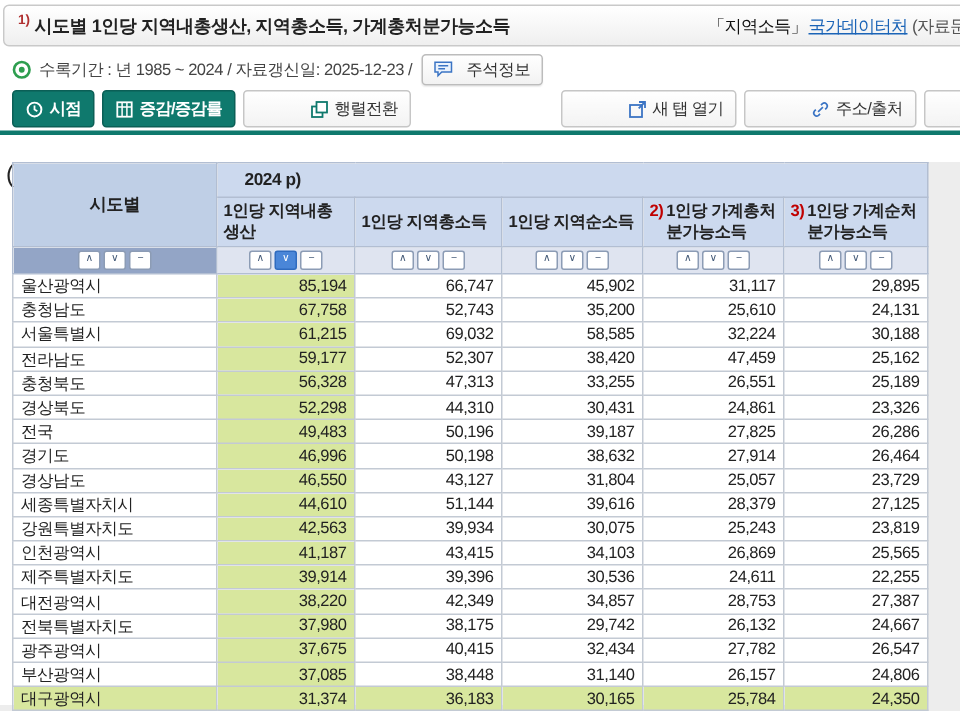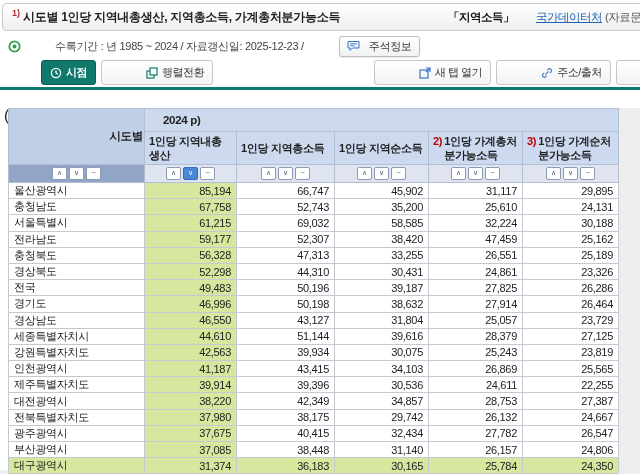--- a/index.html
+++ b/index.html
@@ -9,59 +9,59 @@
   
   #title-bar{position:absolute;left:2px;top:3px;width:716px;height:26px;
              border:1px solid #c9c9c9;border-radius:4px;
              background:linear-gradient(#ffffff,#efefef);
              display:flex;align-items:center;}
   .note-ref{color:#b03030;font-weight:bold;font-size:9px;vertical-align:top;
             position:relative;top:-4px;margin:0 3px 0 9px;}
   .page-title{font-size:12px;font-weight:bold;color:#222;letter-spacing:-0.3px;}
   #source-group{position:absolute;left:445px;top:0;height:100%;display:flex;align-items:center;
                 white-space:nowrap;font-size:11.5px;}
-  .source-category{font-weight:bold;color:#111;letter-spacing:-0.5px;}
-  .source-link{color:#1b64b7;text-decoration:underline;margin:0 3px 0 22px;letter-spacing:-0.5px;}
+  .source-category{font-weight:normal;color:#111;letter-spacing:-0.5px;margin-left:24px;}
+  .source-link{color:#1b64b7;text-decoration:underline;margin:0 3px 0 1px;letter-spacing:-0.5px;}
   .source-contact{color:#555;letter-spacing:-0.5px;}
 
   
   #info-bar{position:absolute;left:8px;top:35px;height:22px;display:flex;align-items:center;
-            font-size:11px;color:#444;letter-spacing:-0.3px;gap:29px;}
+            font-size:11px;color:#444;letter-spacing:-0.3px;}
   #info-bar .ico{margin-right:5px;display:inline-flex;}
   .annot-btn{display:inline-flex;align-items:center;gap:4px;height:19px;padding:0 7px;
              margin-left:6px;border:1px solid #bcbcbc;border-radius:3px;
              background:linear-gradient(#fff,#f2f2f2);font-size:11px;color:#333;
              box-shadow:0 1px 1px rgba(0,0,0,.08);}
 
   
   #toolbar{position:absolute;left:8px;top:60px;height:26px;width:700px;}
   .btn-group{display:flex;gap:5px;align-items:center;position:absolute;top:0;}
   #toolbar-right{left:366px;}
   .btn{display:inline-flex;align-items:center;gap:4px;height:23px;padding:0 8px;
        font-size:11px;border-radius:3px;white-space:nowrap;letter-spacing:-0.5px;}
-  .btn.primary{background:#0f796d;border:1px solid #0b5f56;color:#fff;font-weight:bold;margin-left:33px;}
+  .btn.primary{background:#0f796d;border:1px solid #0b5f56;color:#fff;font-weight:bold;}
   .btn.ghost{background:linear-gradient(#ffffff,#f3f3f3);border:1px solid #c6c6c6;color:#333;padding-left:44px;}
   .btn.ghost .ico{color:#0f796d;}
   #toolbar-right .btn.ghost .ico{color:#3b74c4;}
   .ico{display:inline-flex;}
   #divider{position:absolute;left:0;top:87px;width:640px;height:3px;background:#0f796d;}
 
   
   #unit-label{position:absolute;left:4px;top:106px;font-size:16px;color:#222;letter-spacing:-0.3px;}
 
   
   #gray-right{position:absolute;left:618px;top:108px;width:22px;height:366px;background:#ededed;}
   #gray-bottom{position:absolute;left:0;top:470px;width:640px;height:4px;background:#ededed;}
 
   
   #data-table{position:absolute;left:8px;top:108px;border-collapse:collapse;table-layout:fixed;
               width:610px;font-size:11px;}
   #data-table th,#data-table td{border:1px solid #b2bed2;overflow:hidden;white-space:nowrap;
               letter-spacing:-0.3px;}
-  th.corner{background:#bfcfe6;text-align:right;vertical-align:middle;
+  th.corner{background:#bfcfe6;text-align:center;vertical-align:middle;
             font-size:11.5px;font-weight:bold;color:#222;}
   th.period{background:#ccd9ee;text-align:left;padding:1px 18px;height:20px;
             font-size:11.5px;font-weight:bold;}
   th.col-label{background:#ccd9ee;height:30px;vertical-align:middle;font-weight:bold;
                padding:1px 4px;white-space:normal;}
   .clh{display:flex;gap:2px;align-items:flex-start;line-height:1.3;text-align:left;}
   .pfx{color:#c00000;flex:none;}
   .pfx:empty{display:none;}
   .ctx{white-space:normal;}
   .sort-cell{background:#dfe4f0;text-align:center;height:15px;padding:1px 0;
@@ -115,20 +115,29 @@
     <div class="btn-group" id="toolbar-left">
       <span class="btn primary">
         <span class="ico">
           <svg width="12" height="12" viewBox="0 0 12 12">
               <circle cx="6" cy="6" r="4.6" fill="none" stroke="currentColor" stroke-width="1.3"></circle>
               <path d="M6 3.3V6l1.9 1.2" fill="none" stroke="currentColor" stroke-width="1.2"></path>
             </svg>
         </span>
         <span>시점</span>
       </span>
+      <span class="btn primary">
+        <span class="ico">
+          <svg width="12" height="12" viewBox="0 0 12 12">
+              <rect x="1.2" y="1.2" width="9.6" height="9.6" fill="none" stroke="currentColor" stroke-width="1.2"></rect>
+              <path d="M1.2 4.4h9.6M4.4 1.2v9.6M7.6 1.2v9.6" stroke="currentColor" stroke-width="1"></path>
+            </svg>
+        </span>
+        <span>증감/증감률</span>
+      </span>
       <span class="btn ghost">
         <span class="ico">
           <svg width="12" height="12" viewBox="0 0 12 12">
               <rect x="1" y="4" width="7" height="7" fill="#fff" stroke="currentColor" stroke-width="1.2"></rect>
               <rect x="4" y="1" width="7" height="7" fill="#fff" stroke="currentColor" stroke-width="1.2"></rect>
             </svg>
         </span>
         <span>행렬전환</span>
       </span>
     </div>

